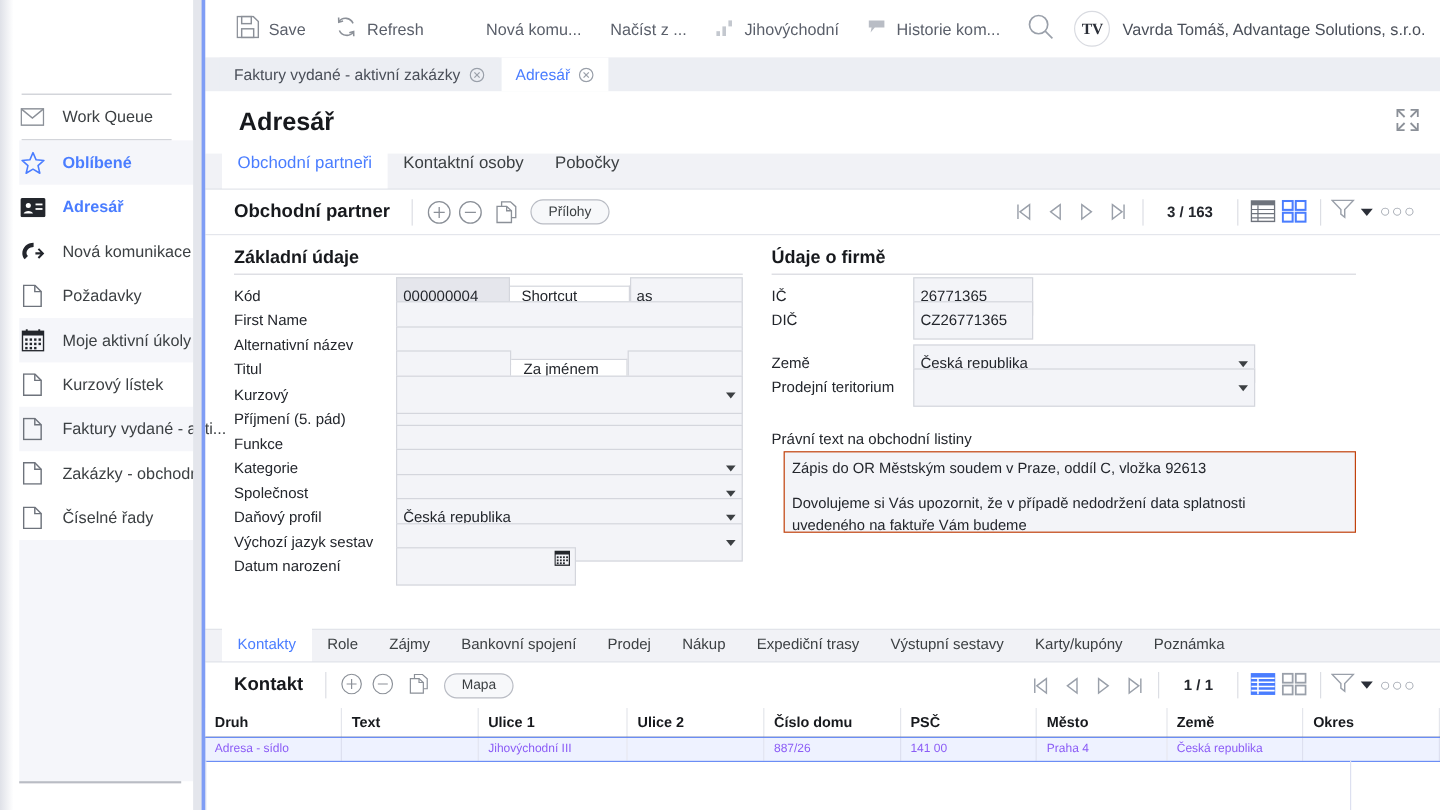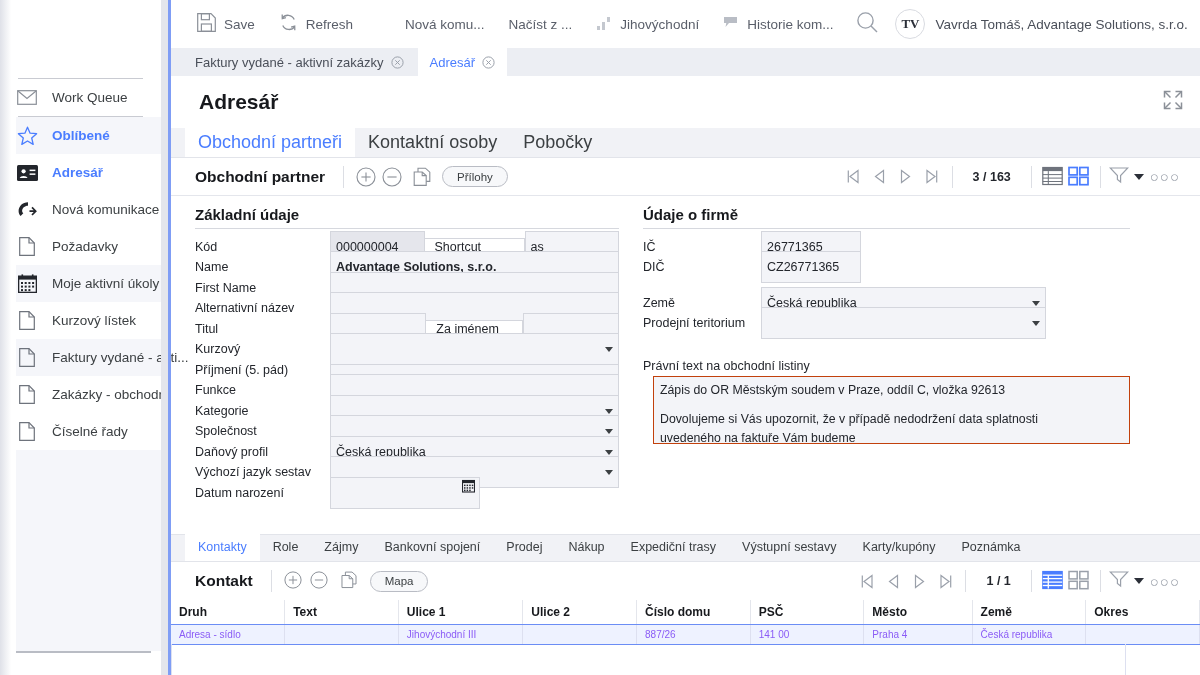--- a/index.html
+++ b/index.html
@@ -73,21 +73,21 @@
 
   
   .page { background:#fff; margin:0; flex:1 1 auto; display:flex; flex-direction:column; min-height:0; }
   .page-head { height:52px; display:flex; align-items:center; padding:0 16px 0 28px; flex:none; }
   .page-title { font-size:21px; font-weight:700; color:#17191d; }
   .page-head .sp { flex:1 1 auto; }
 
   
   .etabs { height:30px; display:flex; align-items:flex-end; padding-left:14px; gap:0; flex:none;
            background:#f1f2f6; border-bottom:1px solid #e2e4ea; }
-  .etab { height:30px; display:flex; align-items:center; padding:0 13px; font-size:18px;
+  .etab { height:30px; display:flex; padding:0 13px; font-size:14px;
           color:#3c4043; cursor:pointer; white-space:nowrap;margin-top:36px; }
   .etab.sel { background:#fff; color:#4a7dff; }
 
   
   .sec-bar { height:38px; display:flex; align-items:center; padding:0 14px 0 24px; flex:none; border-bottom:1px solid #e4e6ec; }
   .sec-title { font-size:15.5px; font-weight:700; color:#17191d; margin-right:18px; white-space:nowrap; }
   .vsep { width:1px; height:22px; background:#dcdee4; margin:0 12px 0 0; }
   .rnd-ico { width:20px; height:20px; margin-right:6px; cursor:pointer; flex:none; }
   .copy-ico { width:20px; height:20px; margin:0 10px 0 4px; cursor:pointer; flex:none; }
   .pill {
@@ -504,24 +504,20 @@
           <div class="grp-title">Základní údaje</div>
           <div class="grp-rule"></div>
 
           <div class="row">
             <span class="lbl">Kód</span>
             <span class="fld ro" style="width:100px;">000000004</span>
             <span class="lbl white" style="width:100px; padding-left:10px; background:#fff; height:18px; display:flex; align-items:center; border:1px solid #d4d6dd; border-left:none; font-size:12.5px;">Shortcut</span>
             <span class="fld" style="width:100px;">as</span>
           </div>
 
-          <div class="row">
-            <span class="lbl">Name</span>
-            <span class="fld bold" style="width:300px;">Advantage Solutions, s.r.o.</span>
-          </div>
 
           <div class="row">
             <span class="lbl">First Name</span>
             <span class="fld" style="width:300px;"></span>
           </div>
 
           <div class="row">
             <span class="lbl">Alternativní název</span>
             <span class="fld" style="width:300px;"></span>
           </div>

